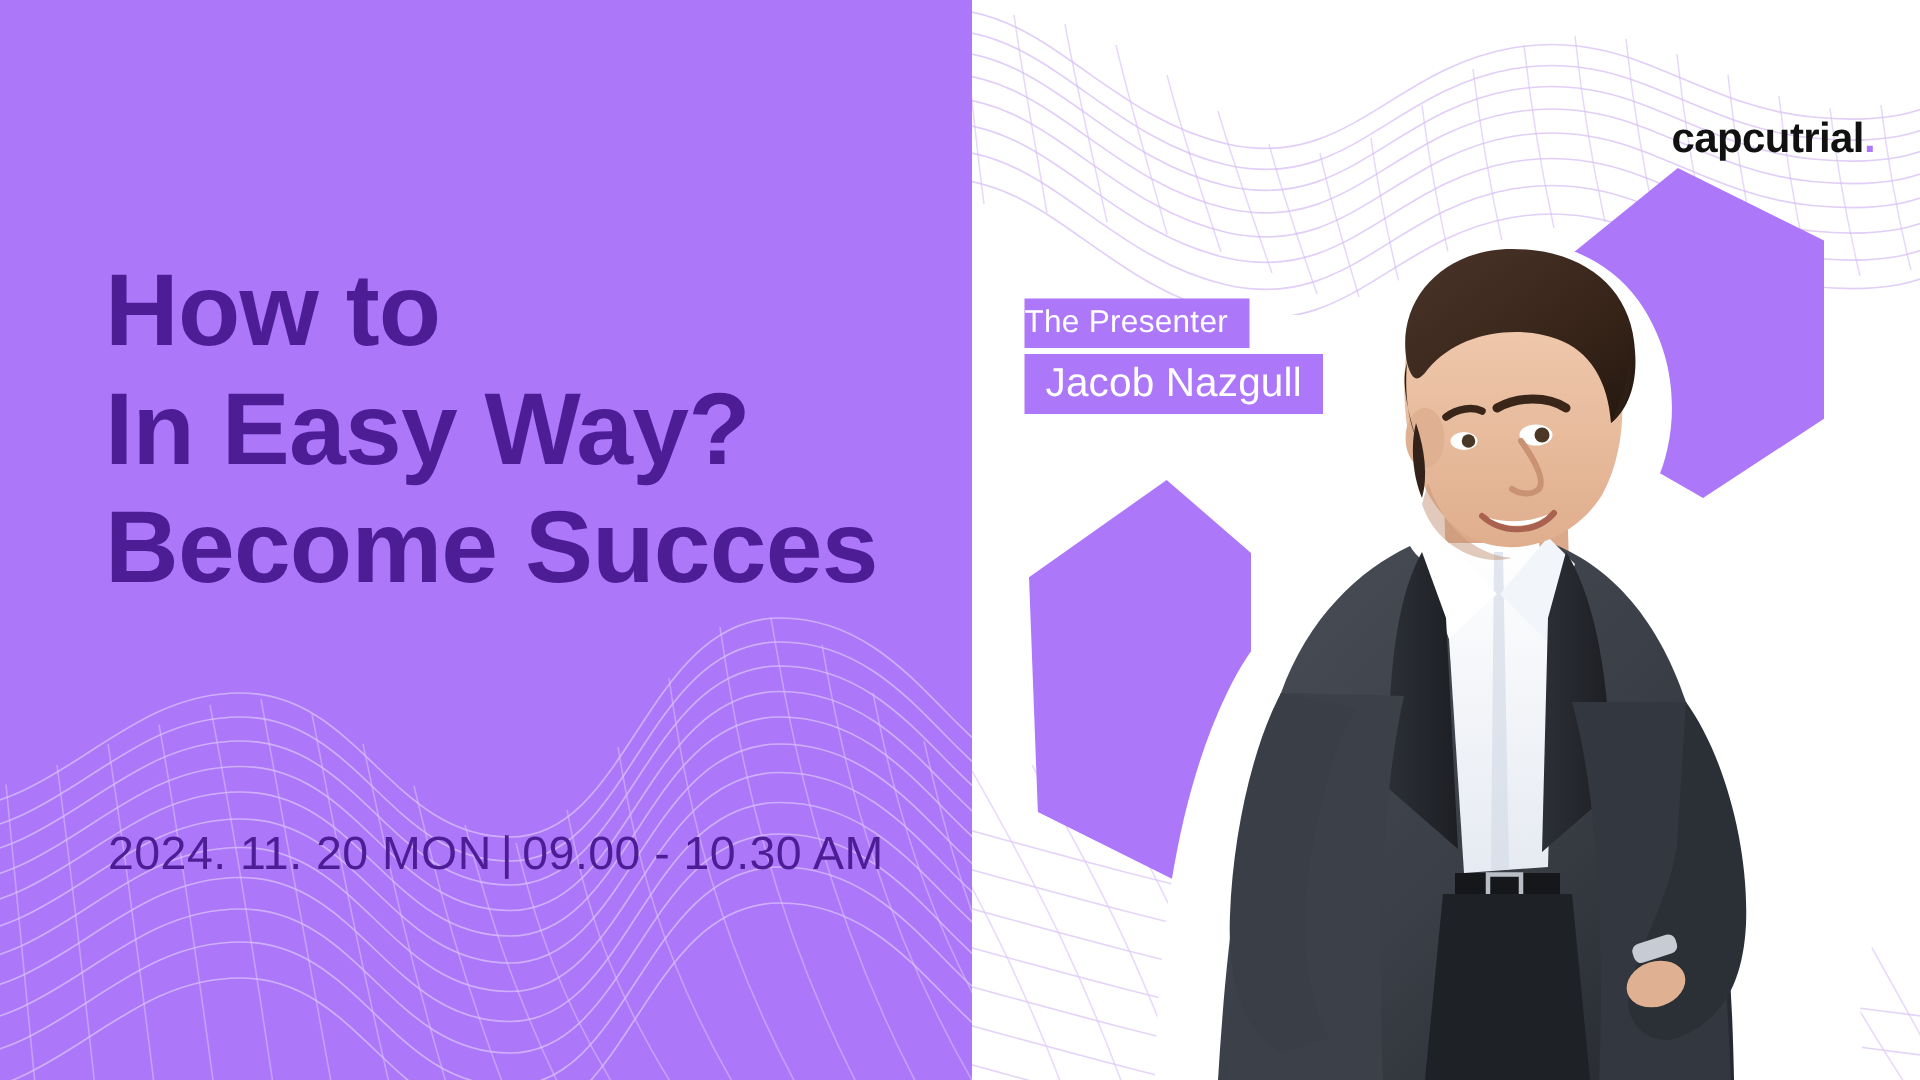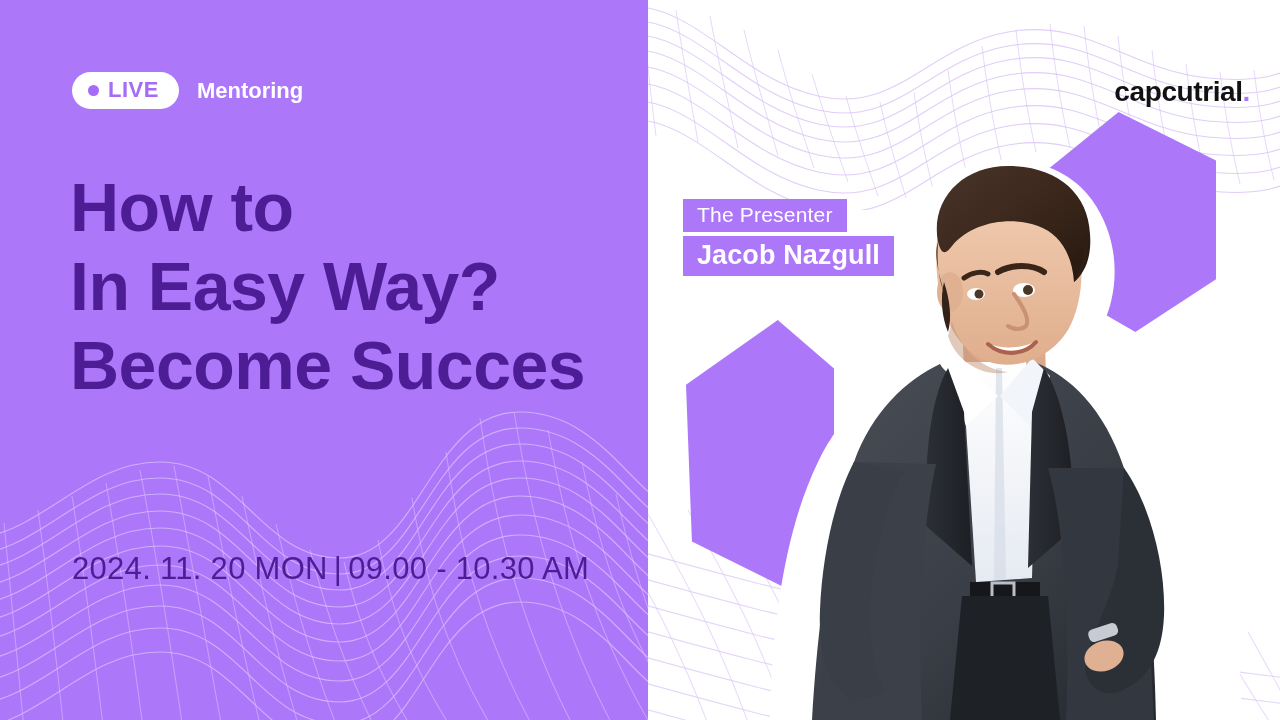--- a/index.html
+++ b/index.html
@@ -86,25 +86,25 @@
     border-radius:26px;
   }
 
   
   .presenter-block {
     position:absolute; left:35px; top:199px; z-index:6;
   }
   .presenter-role {
     display:inline-block; background:#ad77fa; color:#ffffff;
     font-size:21px; font-weight:400; letter-spacing:.2px;
-    padding:5px 14px 6px 14px; line-height:1.05;
+    padding:5px 14px 6px 0; line-height:1.05;
   }
   .presenter-name {
     display:inline-block; background:#ad77fa; color:#ffffff;
-    font-size:27px; font-weight:bold; letter-spacing:.1px;
+    font-size:27px; font-weight:normal; letter-spacing:.1px;
     padding:4px 14px 6px 14px; line-height:1.12;
     margin-top:4px;
   }
   .presenter-name-wrap { display:block; }
 
   
   .logo {
     position:absolute; right:30px; top:76px; z-index:7;
     font-size:28px; font-weight:bold; color:#111111;
     letter-spacing:-.4px; white-space:nowrap;
@@ -161,27 +161,20 @@
         <path d="M520,28 C532,108 552,228 626,360"></path>
         <path d="M554,22 C568,104 590,226 666,360"></path>
         <path d="M588,40 C602,118 626,234 706,360"></path>
         <path d="M622,72 C636,142 660,246 740,356"></path>
         <path d="M656,104 C670,166 694,258 740,322"></path>
         <path d="M690,120 C704,178 726,262 740,300"></path>
         <path d="M724,128 C734,182 740,224 740,262"></path>
       </g>
     </svg>
 
-    <div class="badge-row">
-      <div class="live-pill">
-        <span class="live-dot"></span>
-        <span class="live-text">LIVE</span>
-      </div>
-      <span class="mentoring-text">Mentoring</span>
-    </div>
 
     <h1 class="headline">
       <span>How to</span>
       <span>In Easy Way?</span>
       <span>Become Succes</span>
     </h1>
 
     <div class="datetime">
       <span>2024. 11. 20 MON</span><span class="sep">|</span><span>09.00 - 10.30 AM</span>
     </div>

